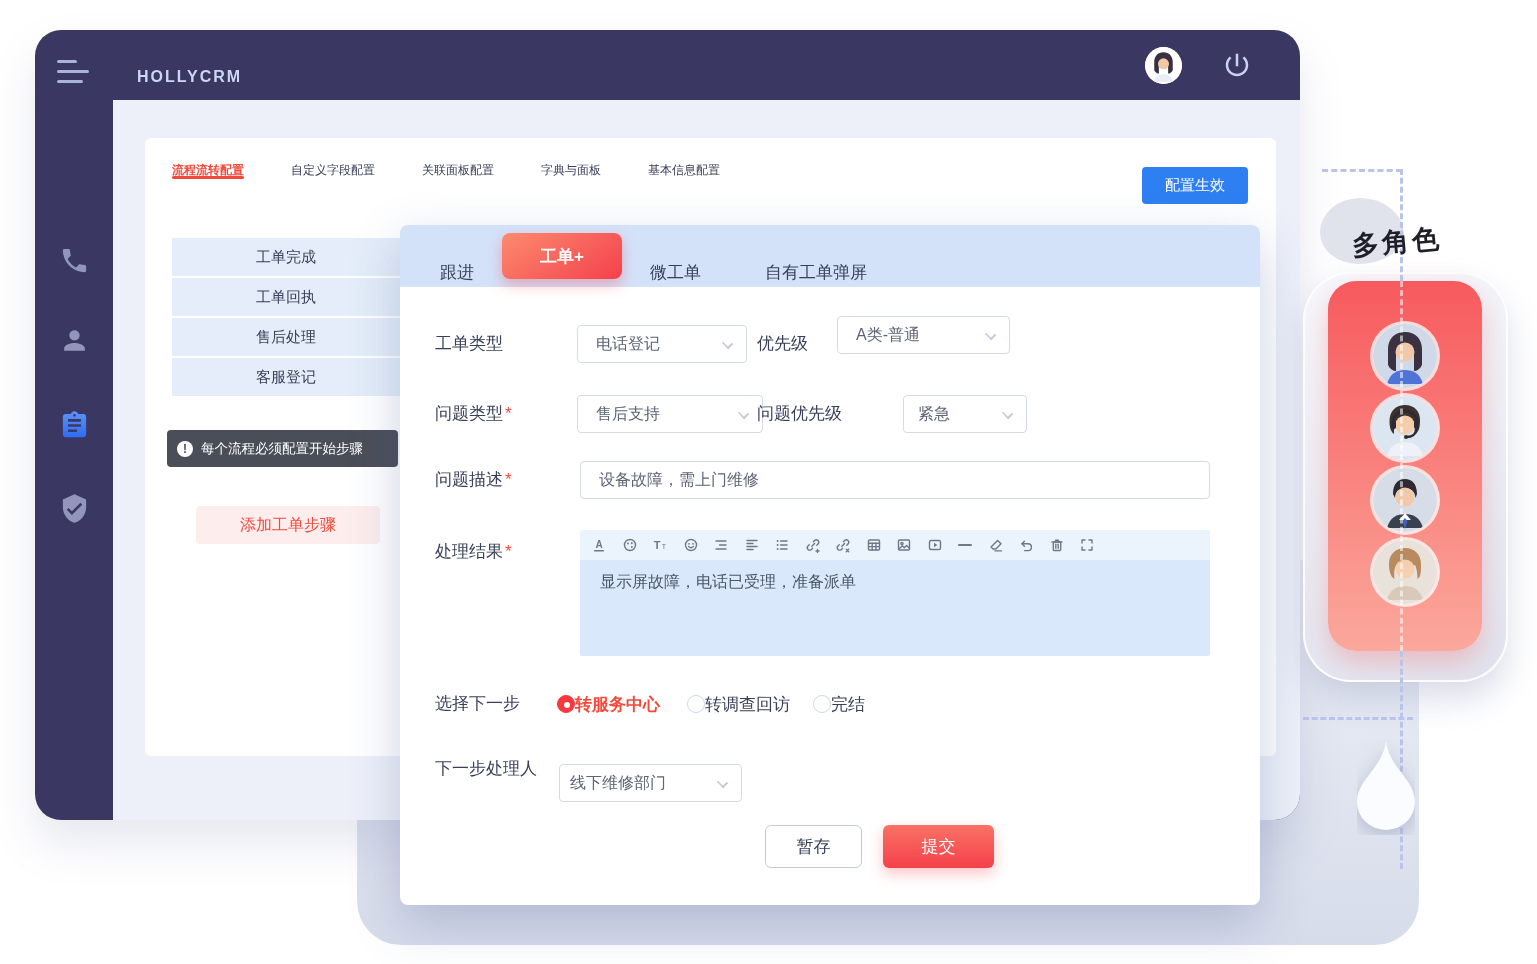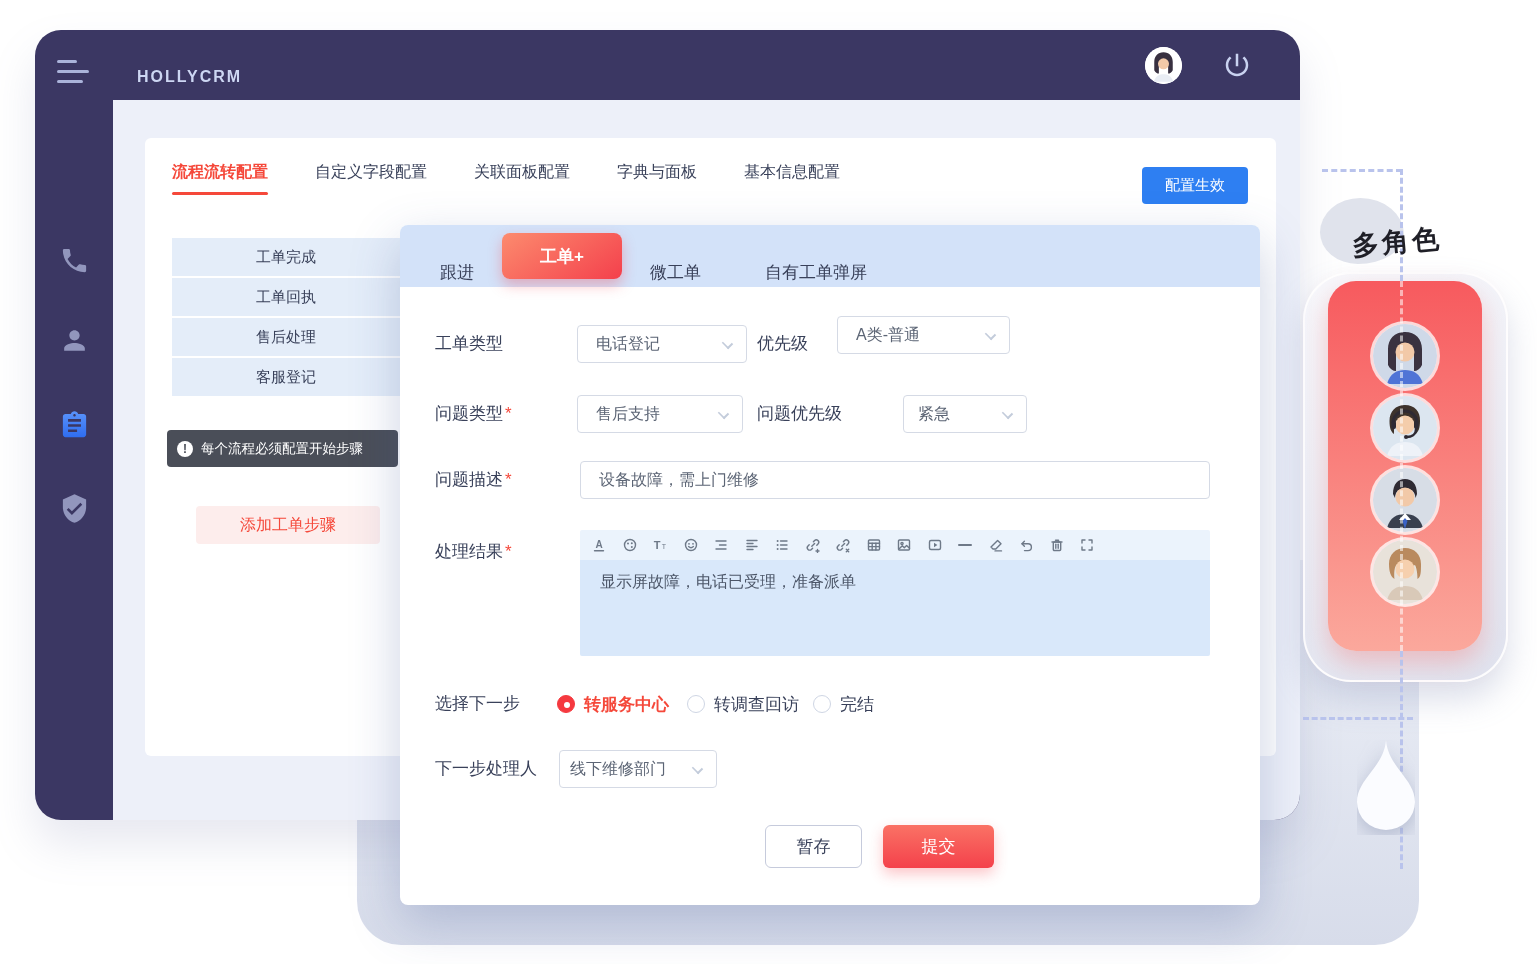--- a/index.html
+++ b/index.html
@@ -31,21 +31,21 @@
 
   
   .side-ic { left:59px; width:31px; height:31px; z-index:3; cursor:pointer; }
 
   
   #white-card { left:145px; top:138px; width:1131px; height:618px; background:#fff;
     border-radius:6px; z-index:2; }
 
   
   #nav-tabs { left:172px; top:162px; display:flex; gap:47px; z-index:3; }
-  .nav-tab { font-size:16px; color:#39415a; cursor:pointer; position:relative; padding-bottom:12px; }
+  .nav-tab { font-size:12px; color:#39415a; cursor:pointer; position:relative; }
   .nav-tab.active { color:#f5483a; font-weight:bold; }
   .nav-tab.active::after { content:""; position:absolute; left:0; right:0; bottom:0;
     height:3px; border-radius:2px; background:#f5483a; }
   #apply-btn { left:1142px; top:167px; width:106px; height:37px; background:#2e7ff2;
     color:#fff; font-size:15px; border-radius:4px; display:flex; align-items:center;
     justify-content:center; z-index:3; cursor:pointer; }
 
   
   #wf-list { left:172px; top:238px; width:228px; z-index:3; }
   .wf-row { height:38px; margin-bottom:2px; background:#e4edf9; color:#39415a;
@@ -88,21 +88,21 @@
 
   
   #editor { position:absolute; left:180px; top:305px; width:630px; }
   #toolbar { height:30px; background:#ebf3fc; display:flex; align-items:center; gap:14.5px;
     padding-left:11px; border-radius:2px 2px 0 0; }
   #toolbar .tb-ic { width:16px; height:16px; cursor:pointer; display:block; }
   #editor-body { height:96px; background:#d9e8fa; padding:12px 20px; font-size:16px;
     color:#4c5668; border-radius:0 0 2px 2px; }
 
   
-  .radio-opt { position:absolute; top:468px; display:flex; align-items:center; gap:9px;
+  .radio-opt { position:absolute; top:468px; display:flex; align-items:center; 
     height:22px; cursor:pointer; font-size:17px; color:#39415a; }
   .radio-opt .rc { width:18px; height:18px; border-radius:50%; border:1.5px solid #cfd6e4;
     background:#fff; position:relative; }
   .radio-opt.selected .rc { background:#f5393f; border-color:#f5393f; }
   .radio-opt.selected .rc::after { content:""; position:absolute; left:6px; top:6px; width:6px;
     height:6px; border-radius:50%; background:#fff; }
   .radio-opt.selected span.lbl { color:#f5483a; font-weight:bold; }
 
   
   #save-btn { position:absolute; left:365px; top:600px; width:97px; height:43px;
@@ -238,21 +238,21 @@
     <span>优先级</span>
   </div>
   <div class="box" style="left:437px; top:91px; width:173px">
     <span>A类-普通</span>
     <i class="chev"></i>
   </div>
 
   <div class="f-label" style="top:170px">
     <span>问题类型</span><span class="req">*</span>
   </div>
-  <div class="box" style="left:177px; top:170px; width:166px">
+  <div class="box" style="left:177px; top:170px; width:186px">
     <span>售后支持</span>
     <i class="chev"></i>
   </div>
   <div class="f-label" style="left:357px; top:170px">
     <span>问题优先级</span>
   </div>
   <div class="box" style="left:503px; top:170px; width:124px; padding-left:14px">
     <span>紧急</span>
     <i class="chev"></i>
   </div>
@@ -373,21 +373,21 @@
     <span class="lbl">转调查回访</span>
   </div>
   <div class="radio-opt" style="left:413px">
     <span class="rc"></span>
     <span class="lbl">完结</span>
   </div>
 
   <div class="f-label" style="top:525px">
     <span>下一步处理人</span>
   </div>
-  <div class="box" style="left:159px; top:525px; width:158px; padding-left:10px">
+  <div class="box" style="left:159px; top:539px; width:183px; padding-left:10px">
     <span>线下维修部门</span>
     <i class="chev"></i>
   </div>
 
   <div id="save-btn">暂存</div>
   <div id="submit-btn">提交</div>
 </div>
 
 <div id="shell" class="abs"></div>
 <div id="red-panel" class="abs">

